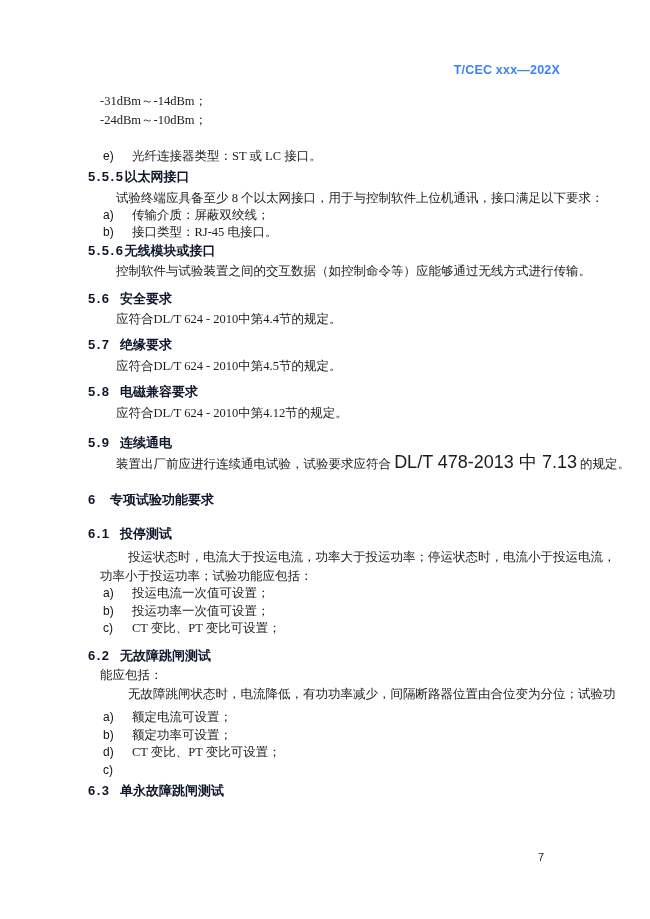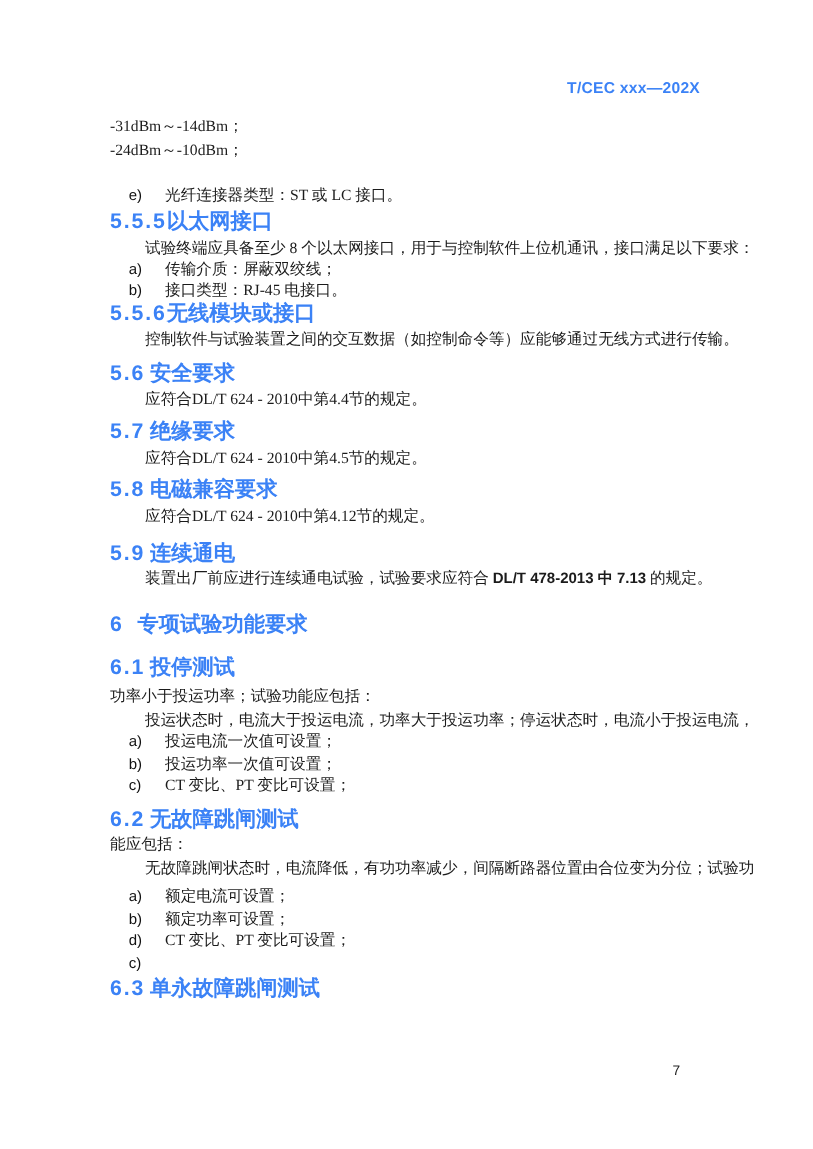--- a/index.html
+++ b/index.html
@@ -15,36 +15,36 @@
     position:absolute;top:63px;right:90px;
     font-family:"Liberation Sans","DejaVu Sans",sans-serif;
     font-size:12.5px;font-weight:600;color:#3b82f6;
     letter-spacing:.2px;
   }
   .content{
     position:absolute;left:88px;top:0;width:482px;
     font-size:12.5px;line-height:19px;
   }
   .blk{position:absolute;left:0;width:100%;}
-  .ln{white-space:nowrap;}
+  .ln{white-space:nowrap;margin-left:12px;}
   .ln.hang2{padding-left:50px;}
   .para{text-indent:28px;white-space:nowrap;}
   .li{
     position:relative;padding-left:44px;
     line-height:17.5px;white-space:nowrap;
   }
   .li-tight .li{line-height:16.5px;}
   .li .lbl{
     position:absolute;left:15px;top:0;
     font-family:"Liberation Sans","DejaVu Sans",sans-serif;
     font-size:12px;color:#111;
   }
   .hd{
     font-family:"Liberation Sans","DejaVu Sans",sans-serif;
-    font-weight:700;font-size:17px;line-height:21px;color:#3b82f6;
+    font-weight:700;font-size:13px;line-height:21px;color:#0f172a;
     white-space:nowrap;
   }
   .hd .num{display:inline-block;min-width:32px;letter-spacing:1.5px;}
   .hd.chapter .num{min-width:22px;letter-spacing:1.5px;}
   .page-number{
     position:absolute;left:538px;top:851px;
     font-family:"Liberation Sans","DejaVu Sans",sans-serif;
     font-size:11px;color:#222;
   }
 </style>
@@ -100,32 +100,32 @@
     <div class="blk para" style="top:357px">应符合DL/T 624 - 2010中第4.5节的规定。</div>
 
     <div class="blk hd" style="top:381px">
       <span class="num">5.8</span><span>电磁兼容要求</span>
     </div>
     <div class="blk para" style="top:404px">应符合DL/T 624 - 2010中第4.12节的规定。</div>
 
     <div class="blk hd" style="top:432px">
       <span class="num">5.9</span><span>连续通电</span>
     </div>
-    <div class="blk para" style="top:453px"><span>装置出厂前应进行连续通电试验，试验要求应符合 </span><span style="font-family:'Liberation Sans','DejaVu Sans',sans-serif;font-size:12px;font-weight:bold;">DL/T 478-2013 中 7.13</span><span> 的规定。</span></div>
+    <div class="blk para" style="top:453px"><span>装置出厂前应进行连续通电试验，试验要求应符合 </span><span style="font-family:'Liberation Sans','DejaVu Sans',sans-serif;font-size:18px;">DL/T 478-2013 中 7.13</span><span> 的规定。</span></div>
 
     <div class="blk hd chapter" style="top:489px">
       <span class="num">6</span><span>专项试验功能要求</span>
     </div>
 
     <div class="blk hd" style="top:523px">
       <span class="num">6.1</span><span>投停测试</span>
     </div>
     <div class="blk" style="top:548px">
+      <div class="ln" style="padding-left:28px">投运状态时，电流大于投运电流，功率大于投运功率；停运状态时，电流小于投运电流，</div>
       <div class="ln">功率小于投运功率；试验功能应包括：</div>
-      <div class="ln" style="padding-left:28px">投运状态时，电流大于投运电流，功率大于投运功率；停运状态时，电流小于投运电流，</div>
     </div>
     <div class="blk" style="top:585px">
       <div class="li">
         <span class="lbl">a)</span>
         <span>投运电流一次值可设置；</span>
       </div>
       <div class="li">
         <span class="lbl">b)</span>
         <span>投运功率一次值可设置；</span>
       </div>

